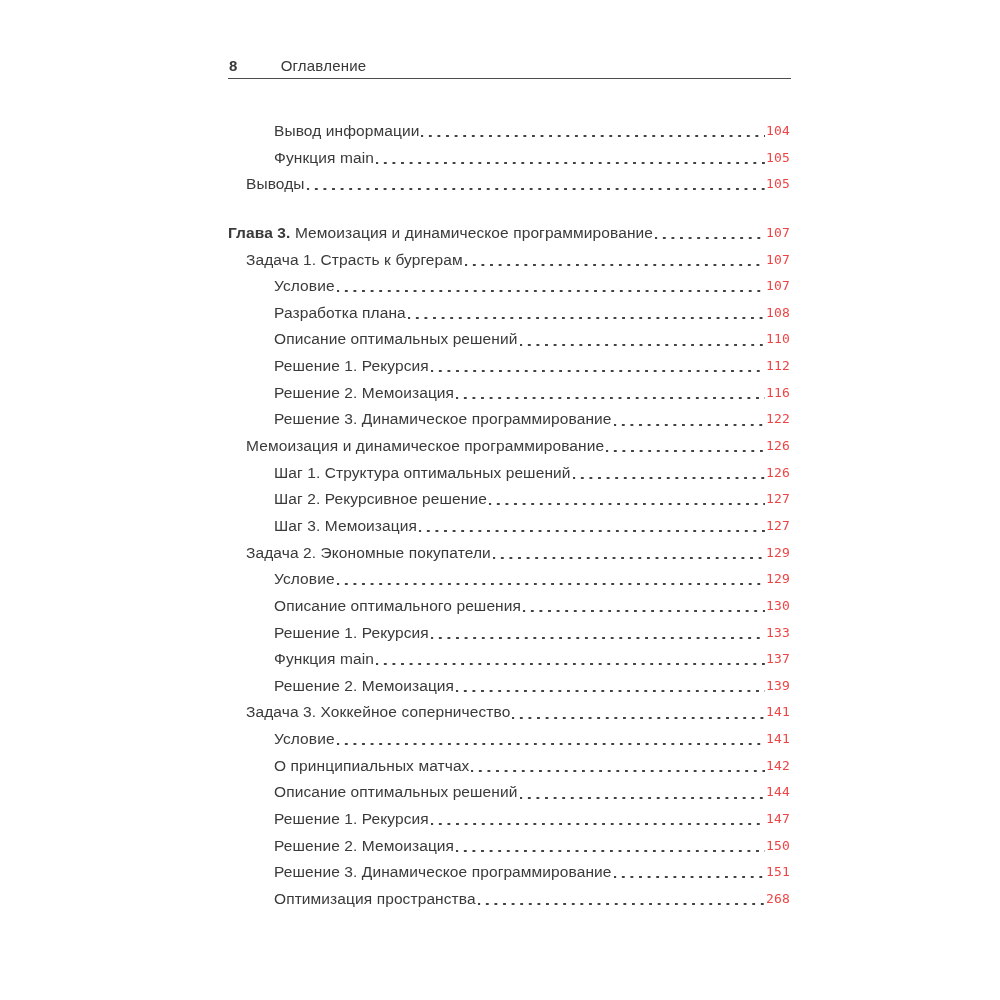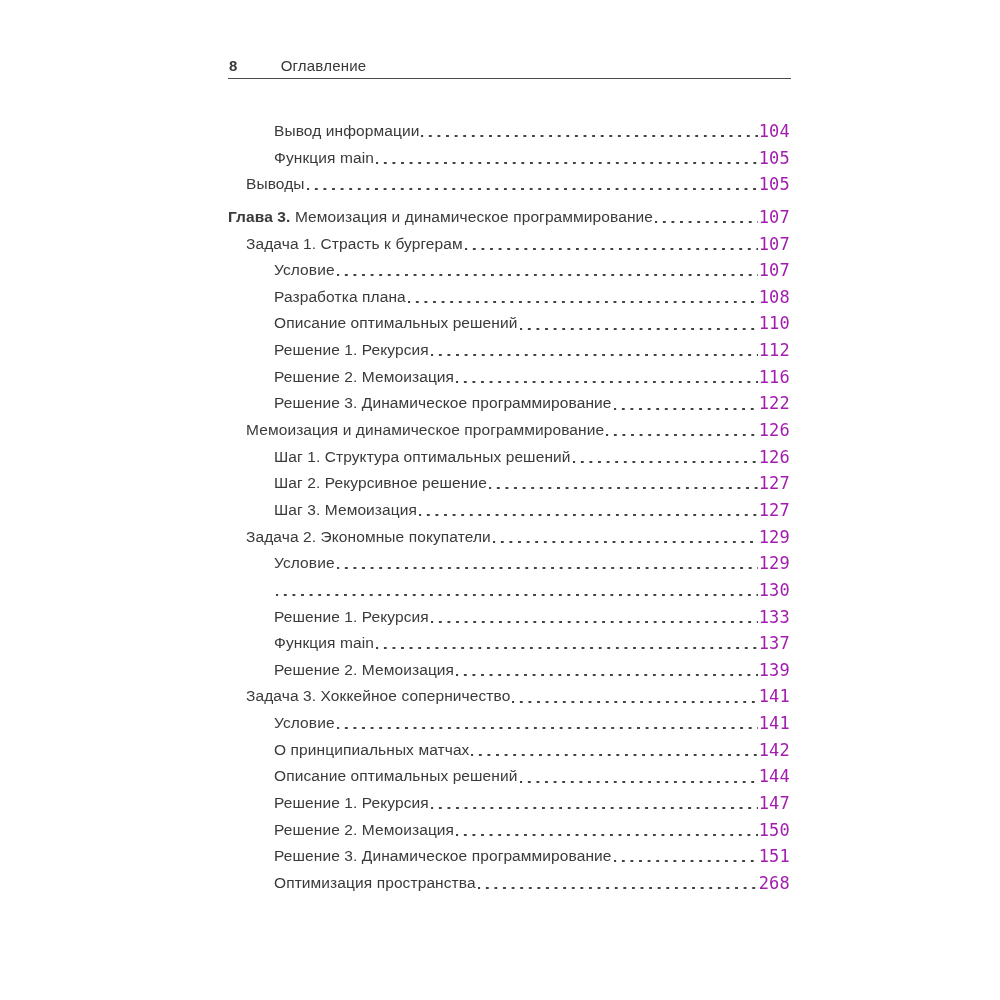--- a/index.html
+++ b/index.html
@@ -54,36 +54,36 @@
   .row {
     display: flex;
     height: 26.65px;
     line-height: 26.65px;
     font-size: 15.5px;
     white-space: nowrap;
     color: #3a3a3a;
   }
   .row.lvl1 { padding-left: 18px; }
   .row.lvl2 { padding-left: 46px; }
-  .row.chapter { margin-top: 6px; }
+  .row.chapter { margin-top: 22px; }
   .row .prefix { font-weight: bold; }
   .title { flex: 0 0 auto; letter-spacing: 0.1px; }
   .leader {
     flex: 1 1 auto;
     margin: 0 1px 0 2px;
     background-image: radial-gradient(circle, #424242 1.15px, rgba(0,0,0,0) 1.5px);
     background-size: 8.6px 4px;
     background-repeat: repeat-x;
     background-position: left 5px bottom 6.5px;
   }
   .pg {
     flex: 0 0 auto;
     font-family: "DejaVu Sans Mono", monospace;
-    font-size: 17px;
-    color: #a21caf;
+    font-size: 13px;
+    color: #ef4444;
     letter-spacing: 0.2px;
   }
 </style>
 </head>
 <body>
 
 <div class="sheet">
   <div class="pagehead">
     <span class="folio">8</span>
     <span class="running">Оглавление</span>
@@ -169,20 +169,21 @@
         <span class="title">Задача 2. Экономные покупатели</span>
         <span class="leader"></span>
         <span class="pg">129</span>
       </div>
       <div class="row lvl2">
         <span class="title">Условие</span>
         <span class="leader"></span>
         <span class="pg">129</span>
       </div>
       <div class="row lvl2">
+        <span class="title">Описание оптимального решения</span>
         <span class="leader"></span>
         <span class="pg">130</span>
       </div>
       <div class="row lvl2">
         <span class="title">Решение 1. Рекурсия</span>
         <span class="leader"></span>
         <span class="pg">133</span>
       </div>
       <div class="row lvl2">
         <span class="title">Функция main</span>

